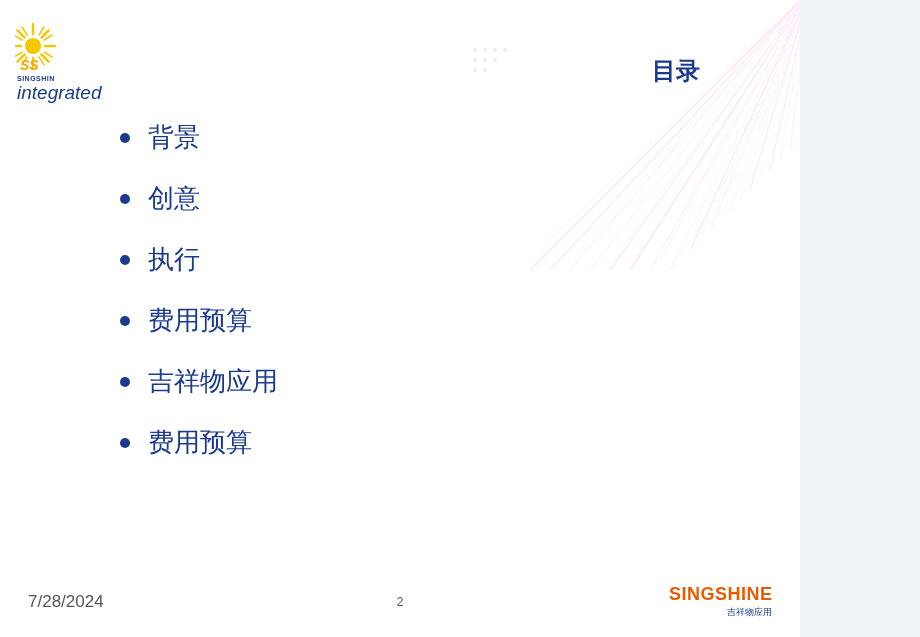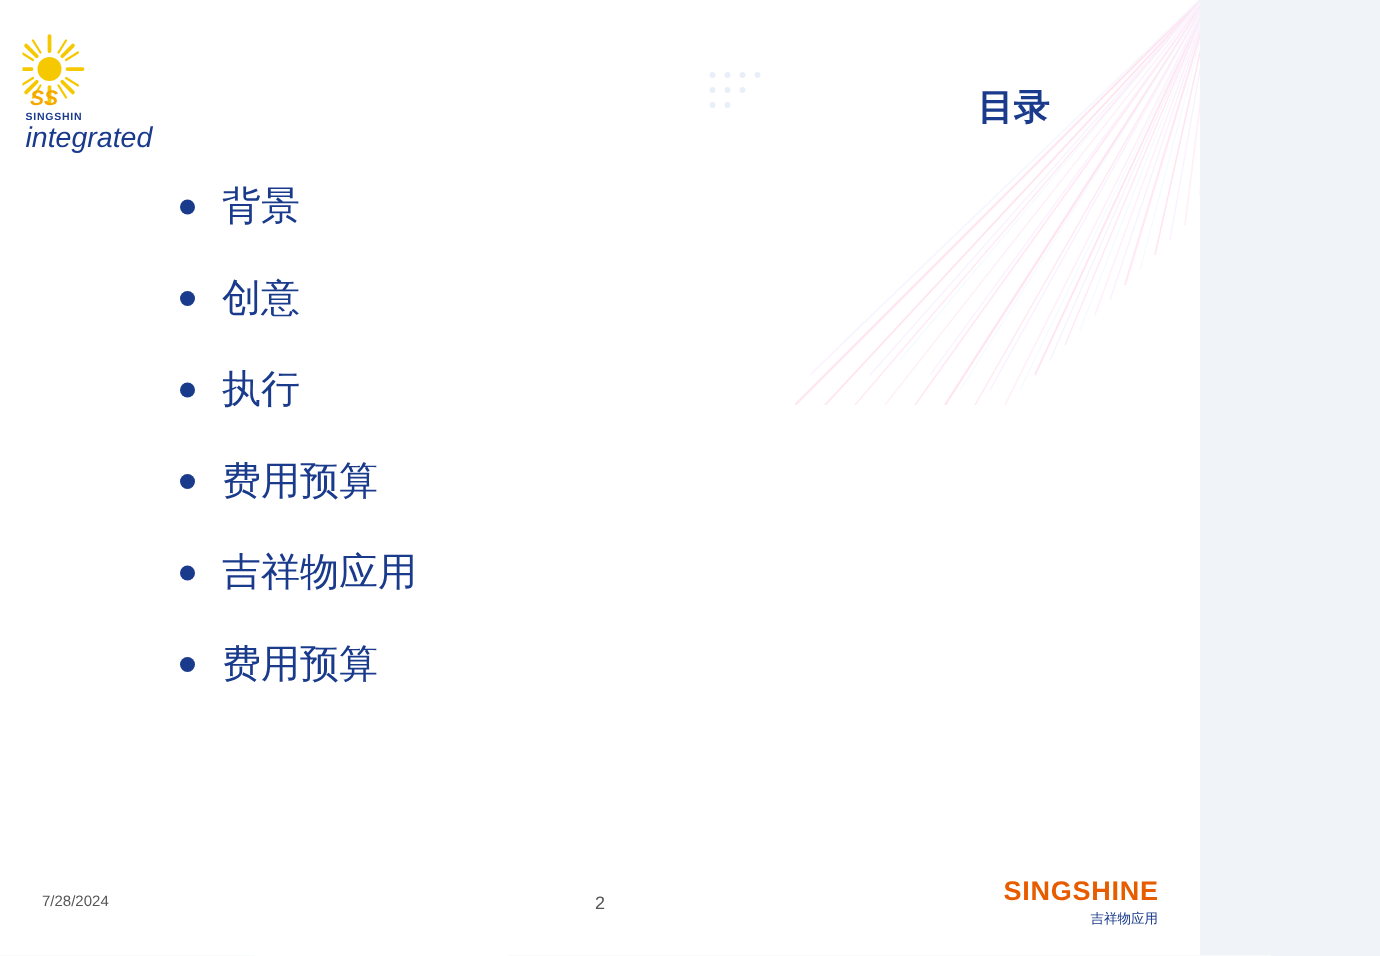--- a/index.html
+++ b/index.html
@@ -89,21 +89,21 @@
       bottom: 18px;
       left: 0;
       right: 0;
       display: flex;
       align-items: center;
       justify-content: space-between;
       padding: 0 28px;
     }
 
     .footer-date {
-      font-size: 10px;
+      font-size: 17px;
       color: #555;
       text-align: right;
     }
 
     .footer-page {
       font-size: 12px;
       color: #555;
       position: absolute;
       left: 50%;
       transform: translateX(-50%);

